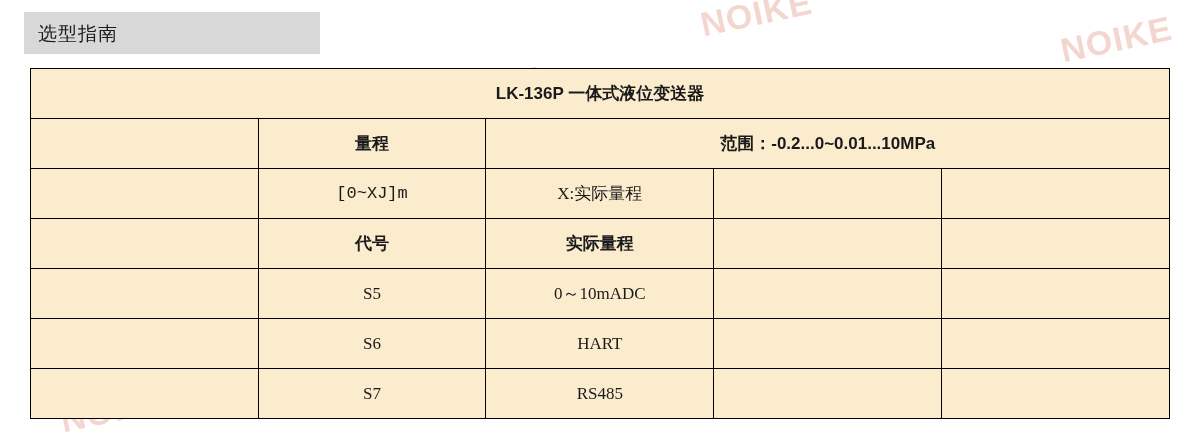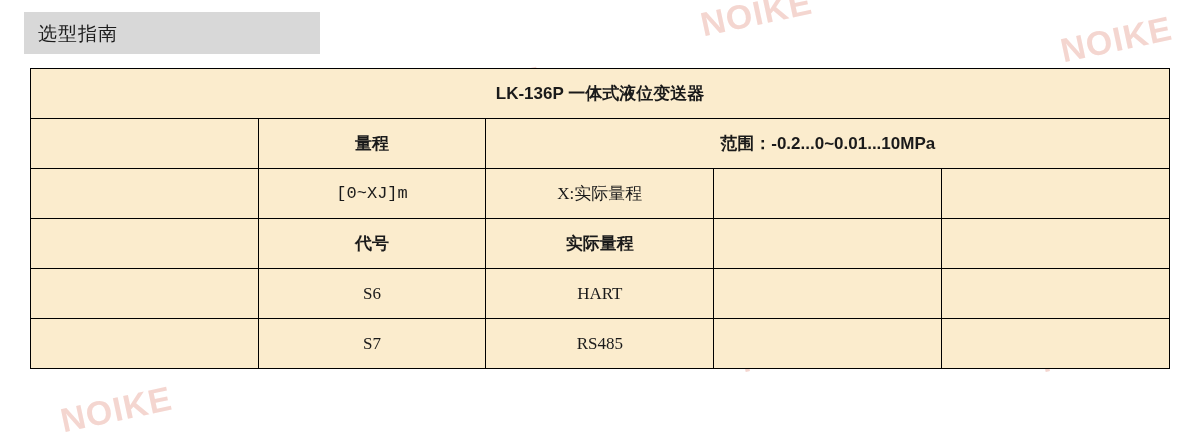--- a/index.html
+++ b/index.html
@@ -142,20 +142,27 @@
       <tr>
         <td class="col-a empty-cell"></td>
         <td class="col-b bold-cjk">代号</td>
         <td class="col-c bold-cjk">实际量程</td>
         <td class="col-d empty-cell"></td>
         <td class="col-e empty-cell"></td>
       </tr>
 
 
 
+      <tr>
+        <td class="col-a empty-cell"></td>
+        <td class="col-b">S5</td>
+        <td class="col-c">0～10mADC</td>
+        <td class="col-d empty-cell"></td>
+        <td class="col-e empty-cell"></td>
+      </tr>
 
       <tr>
         <td class="col-a empty-cell"></td>
         <td class="col-b">S6</td>
         <td class="col-c">HART</td>
         <td class="col-d empty-cell"></td>
         <td class="col-e empty-cell"></td>
       </tr>
 
       <tr>

